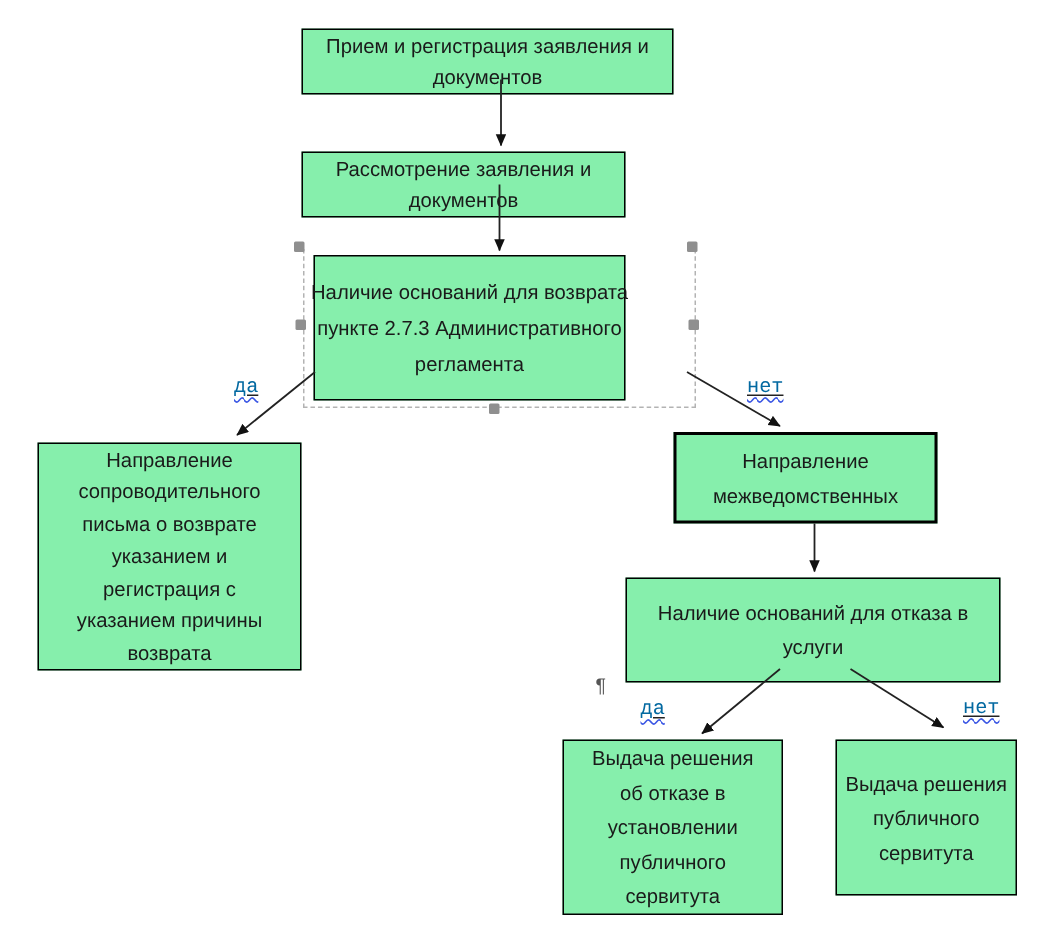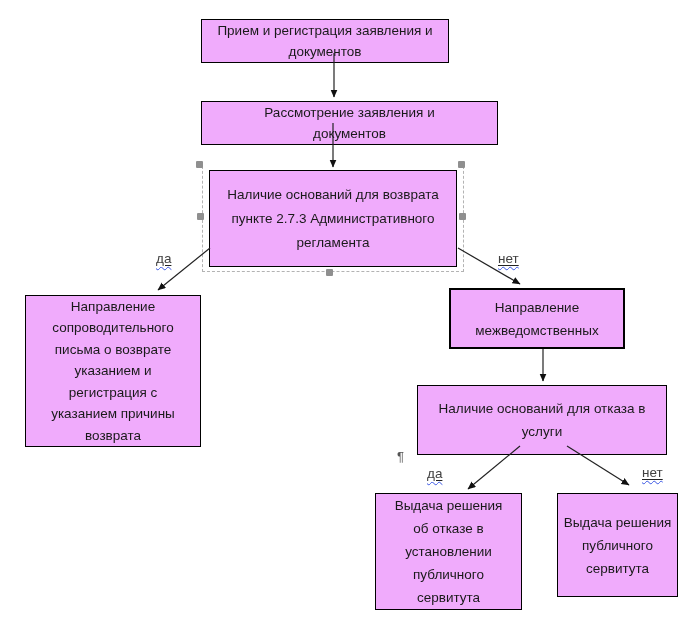--- a/index.html
+++ b/index.html
@@ -1,38 +1,38 @@
 <!DOCTYPE html>
 <html><head>
 <meta charset="utf-8">
 <style>
   html,body{margin:0;padding:0;background:#fff;}
   .canvas{
     position:relative;width:700px;height:619px;background:#ffffff;overflow:hidden;
     font-family:"Liberation Sans","DejaVu Sans",sans-serif;color:#1a1a1a;
   }
   .node{
-    position:absolute;border:1px solid #000;background:#f0abfc;
+    position:absolute;border:1px solid #000;background:#86efac;
     display:flex;flex-direction:column;justify-content:center;align-items:center;
     text-align:center;font-size:13.5px;line-height:23px;box-sizing:border-box;
   }
   .node .nline{white-space:pre;}
   .node.thick{border-width:2px;}
   .node.lh24{line-height:24px;}
   .node.lh215{line-height:21.5px;}
   .squiggle{
     text-decoration-line:underline;text-decoration-style:wavy;
     text-decoration-color:#3a56e4;text-decoration-thickness:1px;
     text-underline-offset:3px;
   }
   .edge-label{
-    position:absolute;font-size:13.5px;color:#404040;
+    position:absolute;font-size:13.5px;color:#0369a1;
     text-decoration-line:underline;text-decoration-style:solid;
     text-decoration-color:#222;text-decoration-thickness:1px;
-    text-underline-offset:2px;white-space:pre;
+    text-underline-offset:2px;white-space:pre;font-family:Liberation Mono, monospace;
   }
   .selection{
     position:absolute;left:202px;top:166px;width:262px;height:106px;
     border-left:1px dashed #b3b3b3;border-right:1px dashed #b3b3b3;
     border-bottom:1px dashed #b3b3b3;box-sizing:border-box;
   }
   .handle{
     position:absolute;width:7px;height:7px;background:#8f8f8f;border-radius:1px;
   }
   svg.arrows{position:absolute;left:0;top:0;pointer-events:none;}
@@ -41,33 +41,33 @@
 </head>
 <body>
 
 <div class="canvas">
 
   <div class="node lh215" style="left:201px;top:19px;width:248px;height:44px">
     <div class="nline">Прием и регистрация заявления и</div>
     <div class="nline">документов</div>
   </div>
 
-  <div class="node lh215" style="left:201px;top:101px;width:297px;height:44px">
+  <div class="node lh215" style="left:201px;top:101px;width:216px;height:44px">
     <div class="nline">Рассмотрение заявления и</div>
     <div class="nline">документов</div>
   </div>
 
   <div class="selection"></div>
   <div class="handle" style="left:196px;top:161px"></div>
   <div class="handle" style="left:458px;top:161px"></div>
   <div class="handle" style="left:197px;top:213px"></div>
   <div class="handle" style="left:459px;top:213px"></div>
   <div class="handle" style="left:326px;top:269px"></div>
 
-  <div class="node lh24" style="left:209px;top:170px;width:248px;height:97px">
+  <div class="node lh24" style="left:209px;top:170px;width:208px;height:97px">
     <div class="nline">Наличие оснований для возврата</div>
     <div class="nline">пункте 2.7.3 Административного</div>
     <div class="nline">регламента</div>
   </div>
 
   <div class="node lh215" style="left:25px;top:295px;width:176px;height:152px">
     <div class="nline">Направление</div>
     <div class="nline">сопроводительного</div>
     <div class="nline">письма о возврате</div>
     <div class="nline">указанием и</div>

